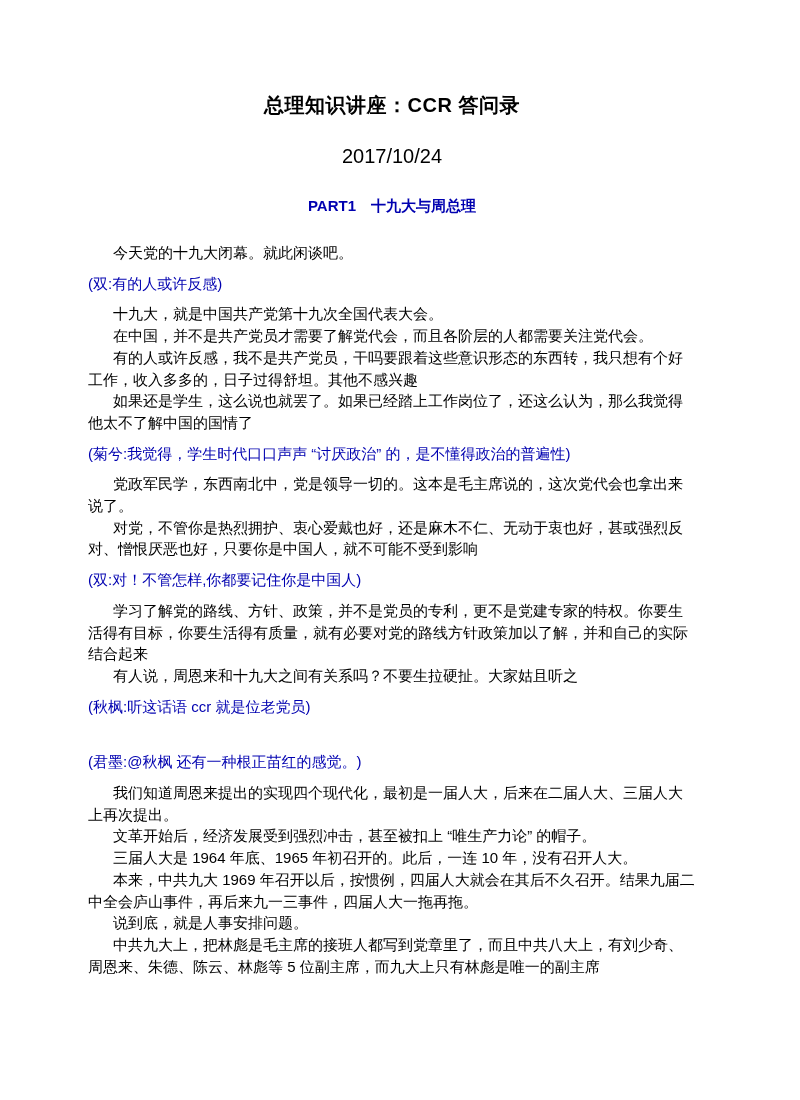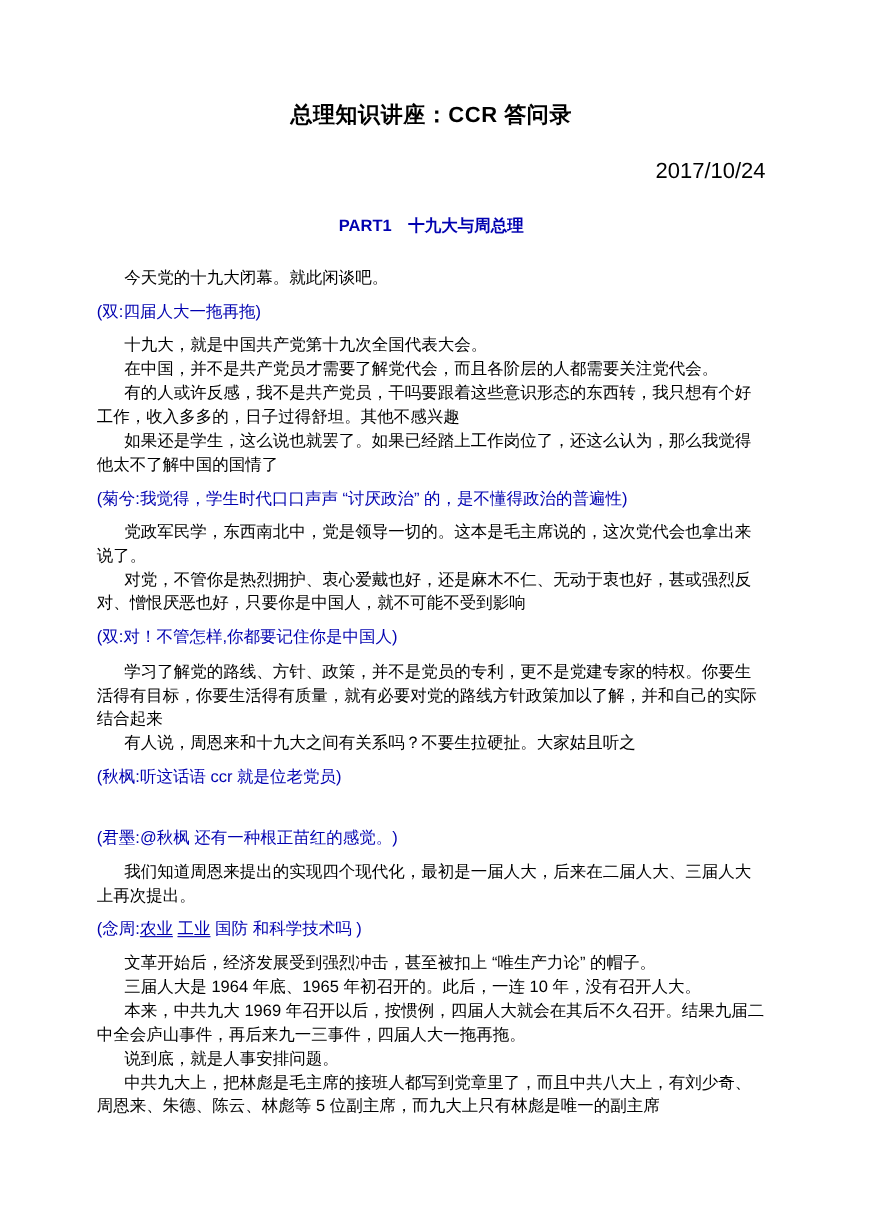--- a/index.html
+++ b/index.html
@@ -19,21 +19,21 @@
     margin: 0;
     text-align: center;
     font-size: 20px;
     line-height: 26px;
     font-weight: bold;
     color: #000000;
     letter-spacing: 0.5px;
   }
   .date {
     margin: 25px 0 0 0;
-    text-align: right;
+    text-align: center;
     font-size: 20px;
     line-height: 26px;
     color: #000000;
   }
   .part {
     margin: 27px 0 0 0;
     text-align: center;
     font-size: 15px;
     line-height: 20px;
     font-weight: bold;
@@ -59,34 +59,33 @@
 </style>
 </head>
 <body>
 
 <div class="page">
   <h1 class="title">总理知识讲座：CCR 答问录</h1>
   <div class="date">2017/10/24</div>
   <h2 class="part">PART1　十九大与周总理</h2>
   <div class="doc-body">
       <p class="para black">今天党的十九大闭幕。就此闲谈吧。</p>
-      <p class="para blue">(双:四届人大一拖再拖)</p>
+      <p class="para blue">(双:有的人或许反感)</p>
       <p class="para black">十九大，就是中国共产党第十九次全国代表大会。</p>
       <p class="para black">在中国，并不是共产党员才需要了解党代会，而且各阶层的人都需要关注党代会。</p>
       <p class="para black">有的人或许反感，我不是共产党员，干吗要跟着这些意识形态的东西转，我只想有个好工作，收入多多的，日子过得舒坦。其他不感兴趣</p>
       <p class="para black">如果还是学生，这么说也就罢了。如果已经踏上工作岗位了，还这么认为，那么我觉得他太不了解中国的国情了</p>
       <p class="para blue">(菊兮:我觉得，学生时代口口声声 “讨厌政治” 的，是不懂得政治的普遍性)</p>
       <p class="para black">党政军民学，东西南北中，党是领导一切的。这本是毛主席说的，这次党代会也拿出来说了。</p>
       <p class="para black">对党，不管你是热烈拥护、衷心爱戴也好，还是麻木不仁、无动于衷也好，甚或强烈反对、憎恨厌恶也好，只要你是中国人，就不可能不受到影响</p>
       <p class="para blue">(双:对！不管怎样,你都要记住你是中国人)</p>
       <p class="para black">学习了解党的路线、方针、政策，并不是党员的专利，更不是党建专家的特权。你要生活得有目标，你要生活得有质量，就有必要对党的路线方针政策加以了解，并和自己的实际结合起来</p>
       <p class="para black">有人说，周恩来和十九大之间有关系吗？不要生拉硬扯。大家姑且听之</p>
       <p class="para blue">(秋枫:听这话语 ccr 就是位老党员)</p>
       <p class="para blue extra-gap">(君墨:@秋枫 还有一种根正苗红的感觉。)</p>
       <p class="para black">我们知道周恩来提出的实现四个现代化，最初是一届人大，后来在二届人大、三届人大上再次提出。</p>
-      <p class="para blue"><span>(念周:</span><span class="u">农业</span><span> </span><span class="u">工业</span><span>  国防 和科学技术吗 )</span></p>
       <p class="para black">文革开始后，经济发展受到强烈冲击，甚至被扣上 “唯生产力论” 的帽子。</p>
       <p class="para black">三届人大是 1964 年底、1965 年初召开的。此后，一连 10 年，没有召开人大。</p>
       <p class="para black">本来，中共九大 1969 年召开以后，按惯例，四届人大就会在其后不久召开。结果九届二中全会庐山事件，再后来九一三事件，四届人大一拖再拖。</p>
       <p class="para black">说到底，就是人事安排问题。</p>
       <p class="para black">中共九大上，把林彪是毛主席的接班人都写到党章里了，而且中共八大上，有刘少奇、周恩来、朱德、陈云、林彪等 5 位副主席，而九大上只有林彪是唯一的副主席</p>
     </div>
 </div>
 
 </body></html>

